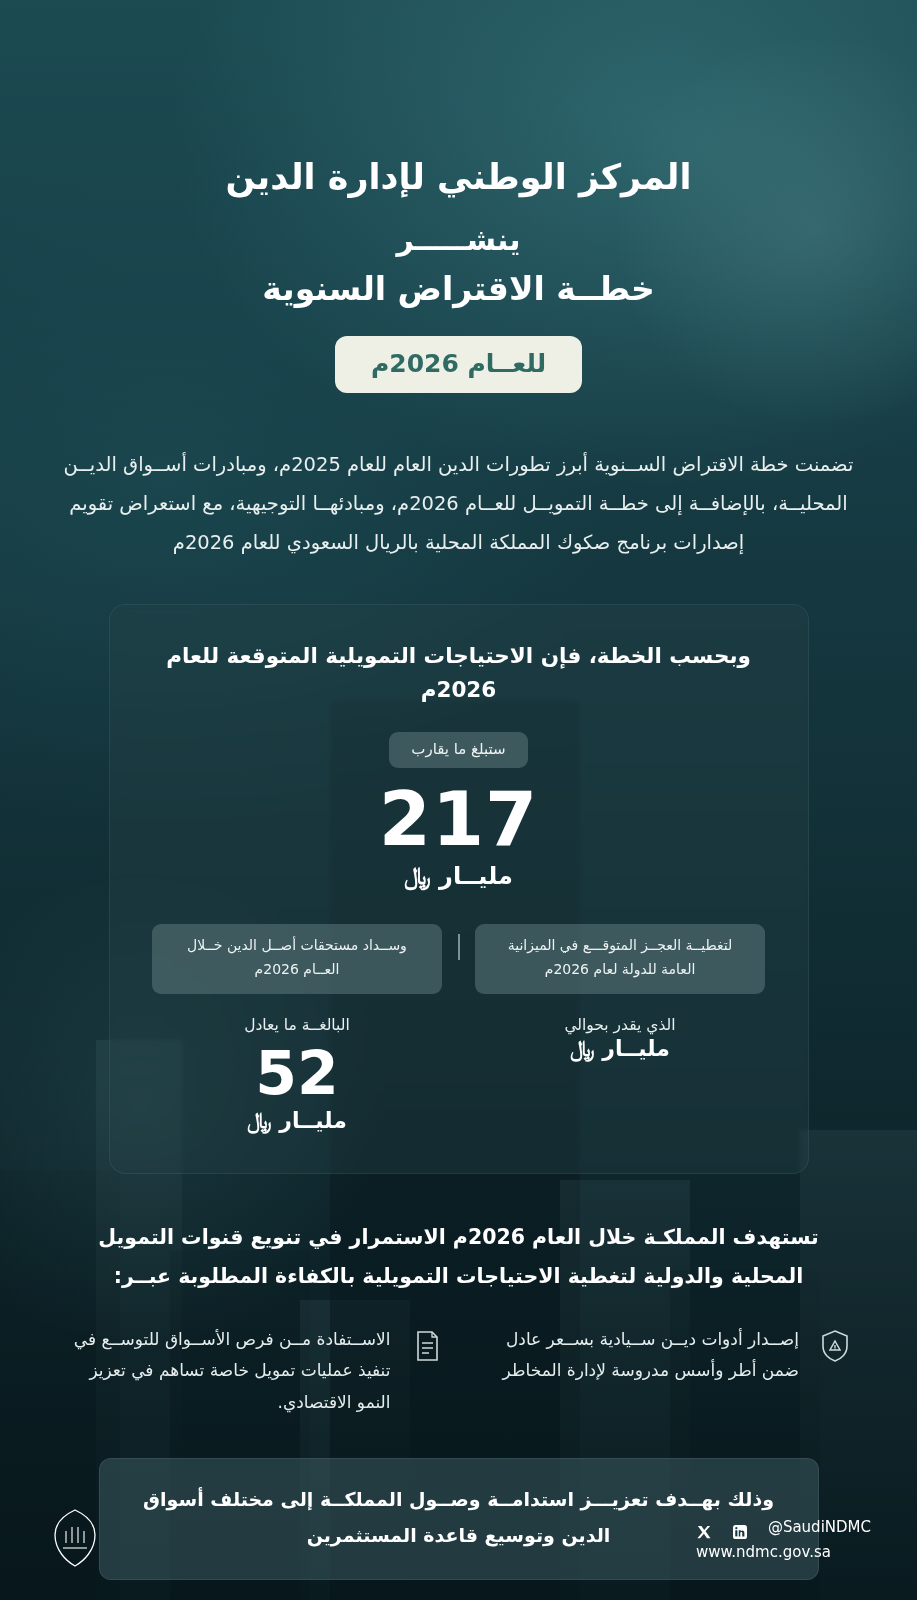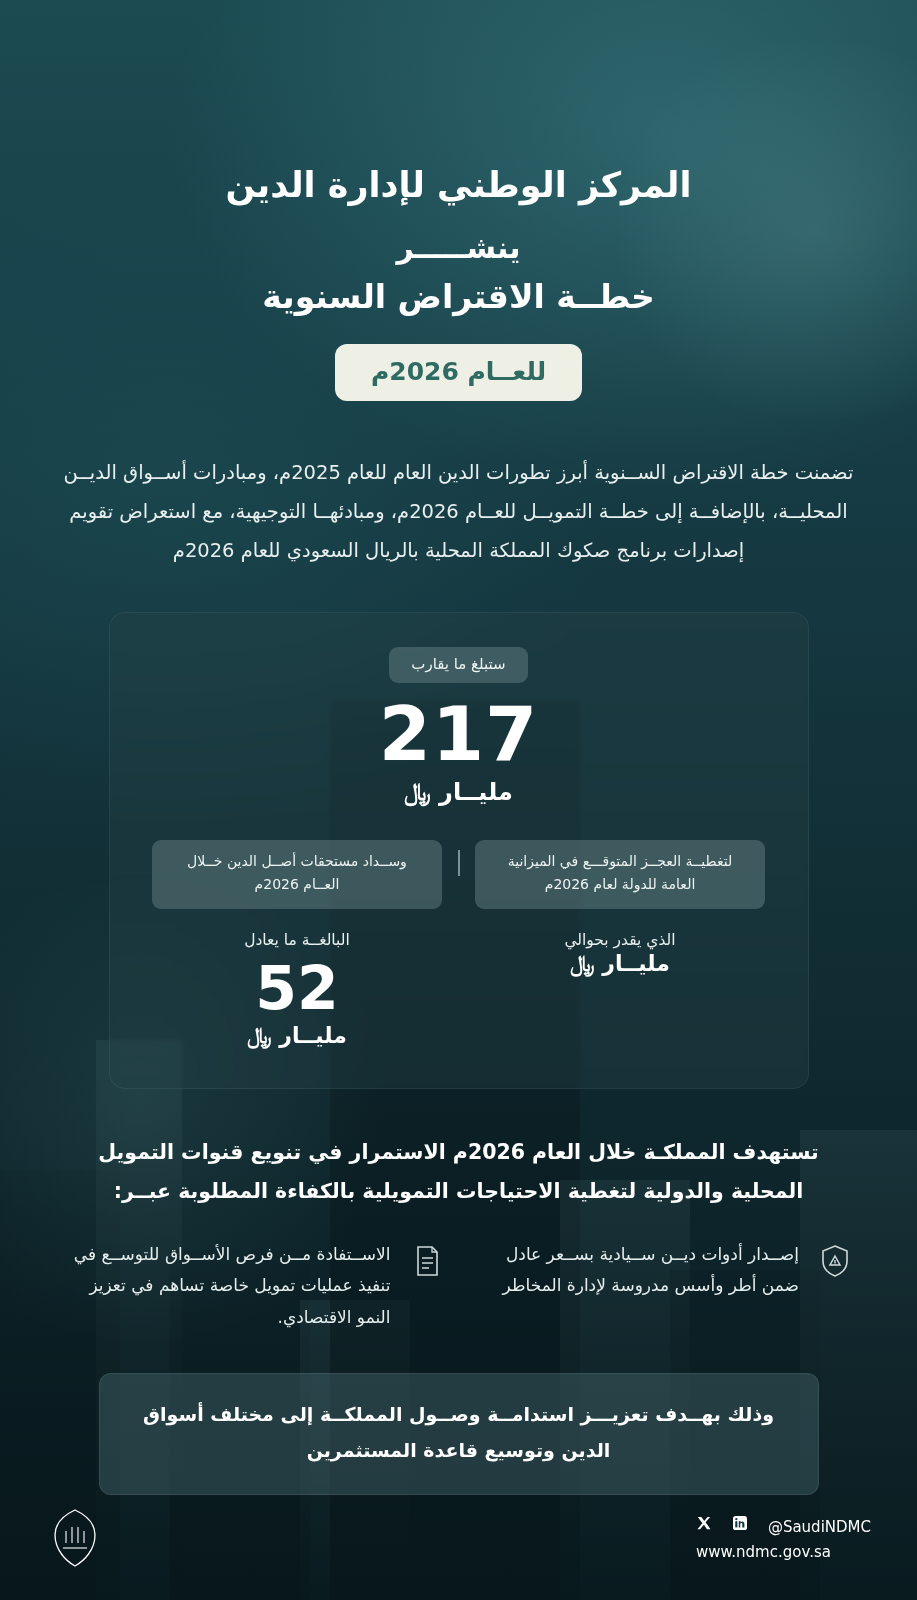--- a/index.html
+++ b/index.html
@@ -35,21 +35,21 @@
     position: absolute;
     border-radius: 50%;
     pointer-events: none;
   }
 
   .content {
     position: relative;
     z-index: 5;
     width: 917px;
     height: 1287px;
-    padding: 12px 60px;
+    padding: 4px 60px;
     text-align: center;
     color: #f2f7f6;
   }
 
   
   .head { padding-top: 152px; }
   .head .l1 {
     font-size: 35px;
     font-weight: bold;
     letter-spacing: .2px;
@@ -106,20 +106,21 @@
   }
   .card-title {
     font-size: 21.5px;
     font-weight: bold;
     color: #ffffff;
     line-height: 1.6;
   }
 
   .chip {
     display: inline-block;
+    margin-top: 24px;
     background: rgba(93,120,123,0.55);
     border-radius: 9px;
     padding: 8px 22px 10px;
     font-size: 15px;
     color: #eef3f2;
   }
 
   .big-num {
     font-size: 75px;
     font-weight: bold;
@@ -252,21 +253,21 @@
     align-items: center;
     justify-content: space-between;
   }
   .social {
     direction: ltr;
     text-align: left;
     color: #ffffff;
     font-size: 15px;
     line-height: 1.7;
   }
-  .social .row1 { display: flex; align-items: flex-start; gap: 20px; }
+  .social .row1 { display: flex; align-items: flex-end; gap: 20px; }
   .sico {
     display: inline-flex;
     width: 16px; height: 16px;
     align-items: center; justify-content: center;
   }
   .brand {
     display: flex;
     flex-direction: row;
     align-items: center;
     gap: 14px;
@@ -297,20 +298,21 @@
     <div class="head">
       <div class="l1">المركز الوطني لإدارة الدين</div>
       <div class="l2">ينشـــــر</div>
       <div class="l3">خطــة  الاقتراض السنوية</div>
       <div class="year-pill">للعــام 2026م</div>
     </div>
 
     <p class="intro">تضمنت خطة الاقتراض الســنوية أبرز تطورات الدين العام للعام 2025م، ومبادرات أســواق الديــن المحليــة، بالإضافــة إلى خطــة التمويــل للعــام 2026م، ومبادئهــا التوجيهية، مع استعراض تقويم إصدارات برنامج صكوك المملكة المحلية بالريال السعودي للعام 2026م</p>
 
     <div class="card">
+      <div class="card-title">وبحسب الخطة، فإن الاحتياجات التمويلية المتوقعة للعام 2026م</div>
 
       <div class="chip">ستبلغ ما يقارب</div>
       <div class="big-num">217</div>
       <div class="unit">مليــار ﷼</div>
 
       <div class="split">
 
         <div class="col">
           <div class="col-chip">لتغطيــة العجــز المتوقـــع في الميزانية العامة للدولة لعام 2026م</div>
           <div class="col-sub">الذي يقدر بحوالي</div>

